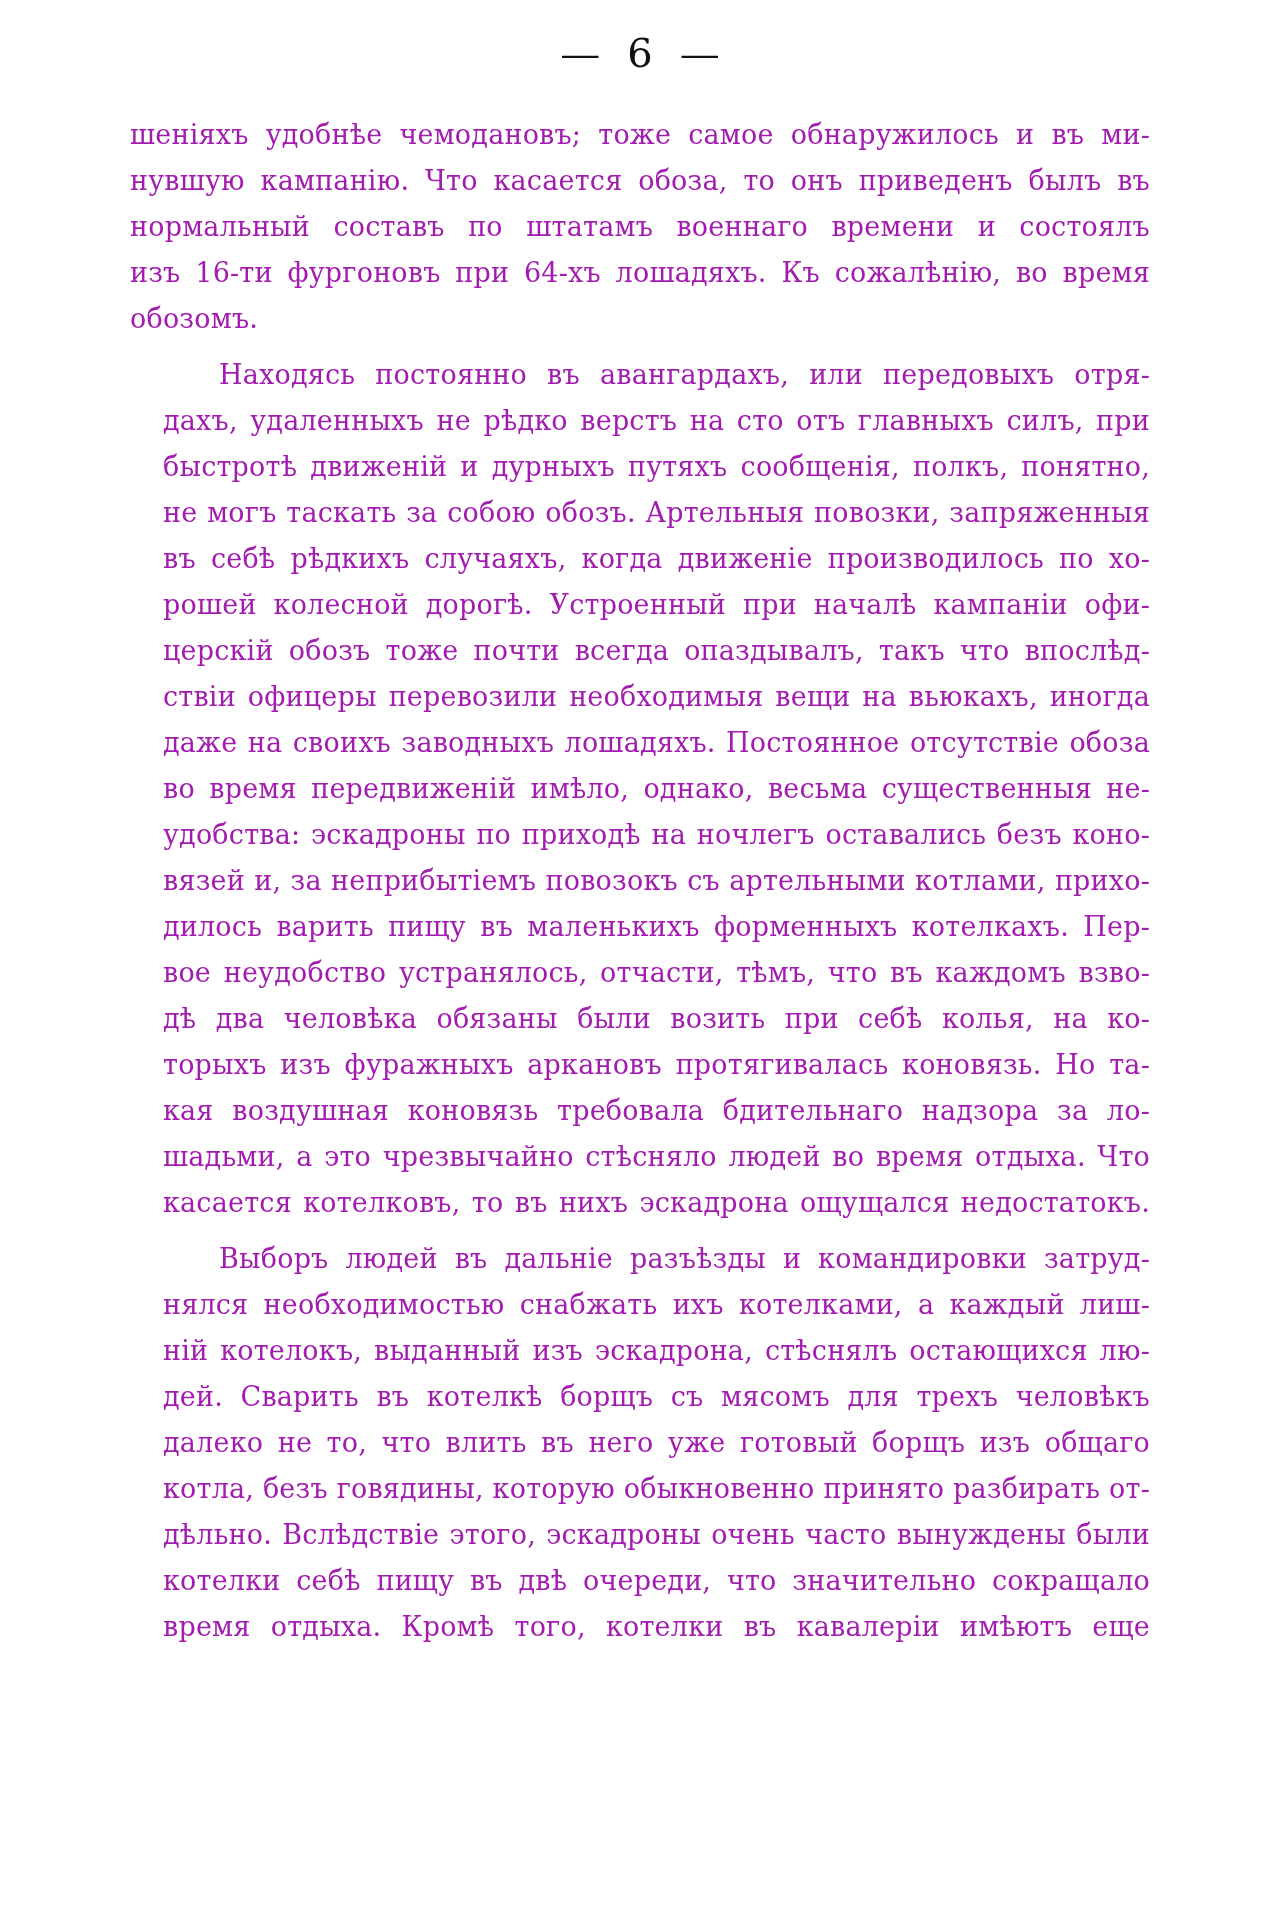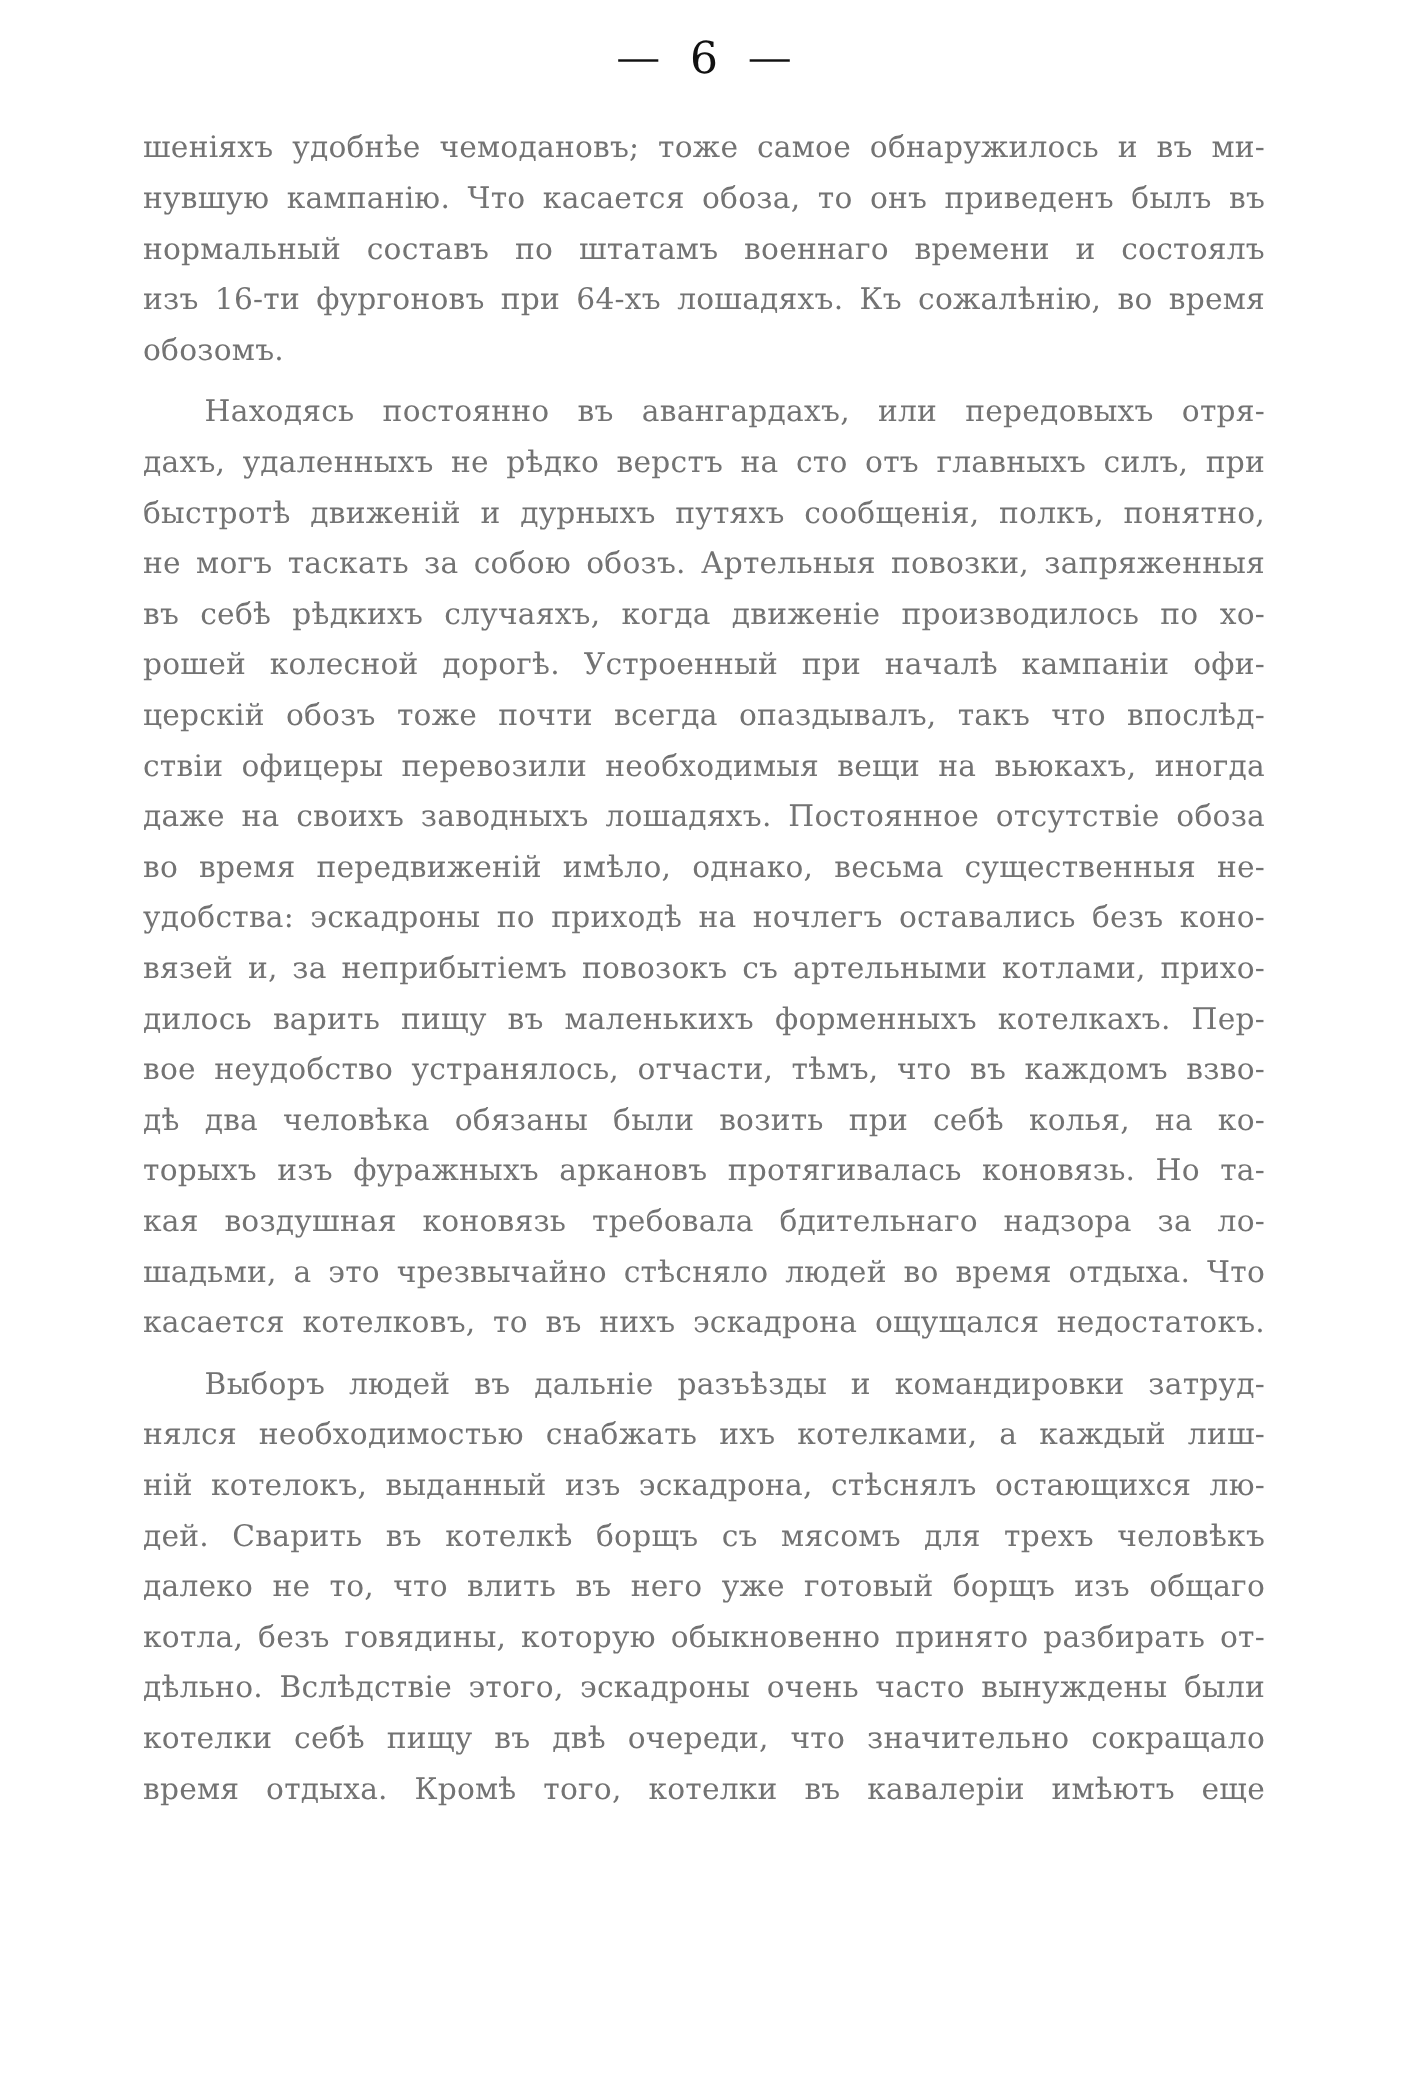--- a/index.html
+++ b/index.html
@@ -32,24 +32,25 @@
     transform: scaleY(0.9);
   }
   .text-block {
     position: absolute;
     top: 112px;
     left: 130px;
     width: 1020px;
     font-size: 27px;
     line-height: 46px;
     letter-spacing: 0.2px;
-    color: #737373;
+    color: #a21caf;
   }
   .paragraph + .paragraph {
     margin-top: 10px;
+    margin-left: 33px;
   }
   .line {
     text-align: justify;
     text-align-last: justify;
     text-justify: inter-word;
   }
   .line.no-justify-last {
     text-align-last: left;
   }
   .paragraph.indented .line:first-child {

